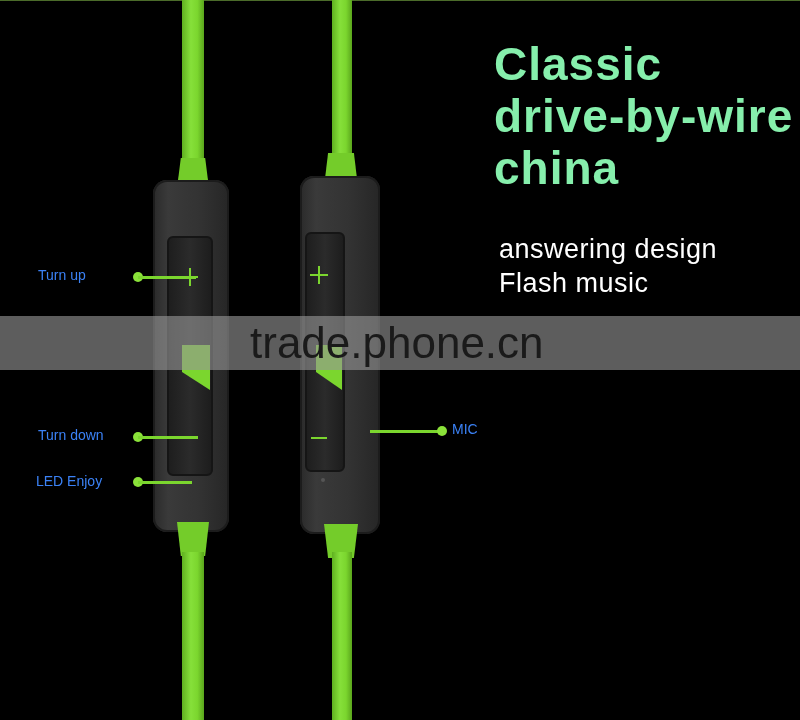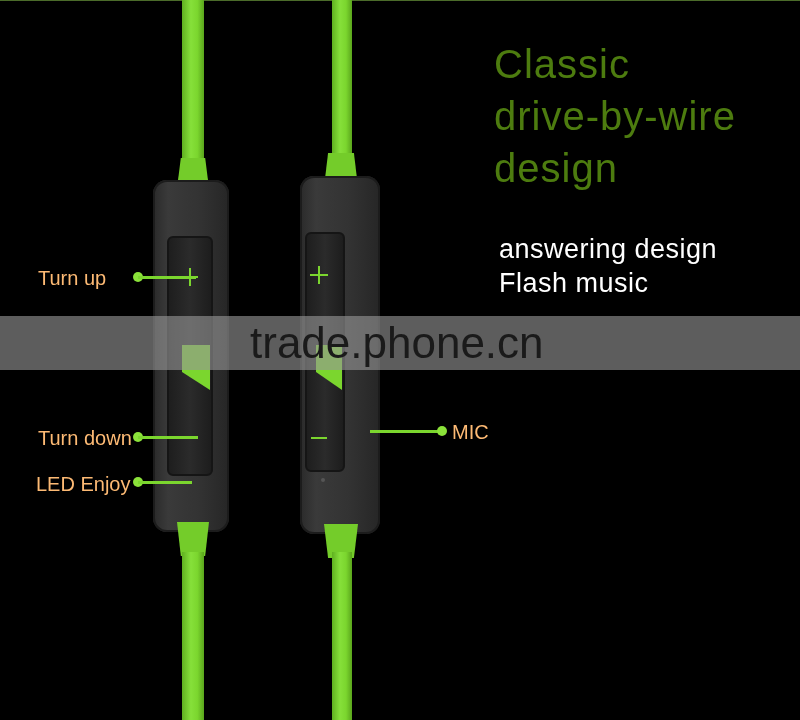--- a/index.html
+++ b/index.html
@@ -7,24 +7,24 @@
          font-family:"Liberation Sans", sans-serif; }
   .cable { position:absolute; background:#7bd62e; }
   .cable.shade { background:linear-gradient(90deg,#5fb020 0%,#86e03a 40%,#7bd62e 70%,#5aa51c 100%); }
   .collar { position:absolute; background:#74cc2a; }
   .body { position:absolute; background:linear-gradient(90deg,#2a2a2a 0%,#3a3a3a 20%,#333 60%,#262626 100%);
           border-radius:14px; box-shadow: inset 0 0 0 2px #1c1c1c; }
   .panel { position:absolute; background:linear-gradient(90deg,#1e1e1e,#2b2b2b 50%,#1d1d1d);
            border:2px solid #151515; border-radius:6px; }
   .green-tab { position:absolute; background:#7bd62e; }
   .plus-v, .plus-h, .minus { position:absolute; background:#7bd62e; }
-  .label { position:absolute; color:#fdba74; font-size:20px; white-space:nowrap; }
+  .label { position:absolute; color:#3b82f6; font-size:14px; white-space:nowrap; }
   .leader { position:absolute; height:3px; background:#7bd62e; }
   .dot { position:absolute; width:10px; height:10px; border-radius:50%; background:#8be23a; }
-  .headline { position:absolute; left:494px; top:38px; color:#4d7c0f; font-size:40px; line-height:52px; letter-spacing:1px; }
+  .headline { position:absolute; left:494px; top:38px; color:#86efac; font-size:46px; line-height:52px; letter-spacing:1px;font-weight:bold; }
   .sub { position:absolute; left:499px; top:232px; color:#fff; font-size:27px; line-height:34px; letter-spacing:0.5px; }
   .watermark { position:absolute; left:0; top:316px; width:800px; height:54px; background:rgba(150,150,150,0.62); }
   .watermark-text { position:absolute; left:250px; top:318px; font-size:44px; color:#1a1a1a; letter-spacing:0px; }
   .mic-hole { position:absolute; width:4px; height:4px; border-radius:50%; background:#555; }
   .line-top { position:absolute; left:0; top:0; width:800px; height:1px; background:#4b6b2a; }
 </style>
 </head>
 <body>
 
 <div class="line-top"></div>
@@ -67,21 +67,21 @@
 <div class="dot" style="left:133px; top:477px;"></div>
 <div class="leader" style="left:138px; top:481px; width:54px;"></div>
 
 <div class="leader" style="left:370px; top:430px; width:70px;"></div>
 <div class="dot" style="left:437px; top:426px;"></div>
 <span class="label" style="left:452px; top:421px;">MIC</span>
 
 <div class="headline">
   <div>Classic</div>
   <div>drive-by-wire</div>
-  <div>design</div>
+  <div>china</div>
 </div>
 
 <div class="sub">
   <div>answering design</div>
   <div>Flash music</div>
 </div>
 
 <div class="watermark"></div>
 <span class="watermark-text">trade.phone.cn</span>
 

